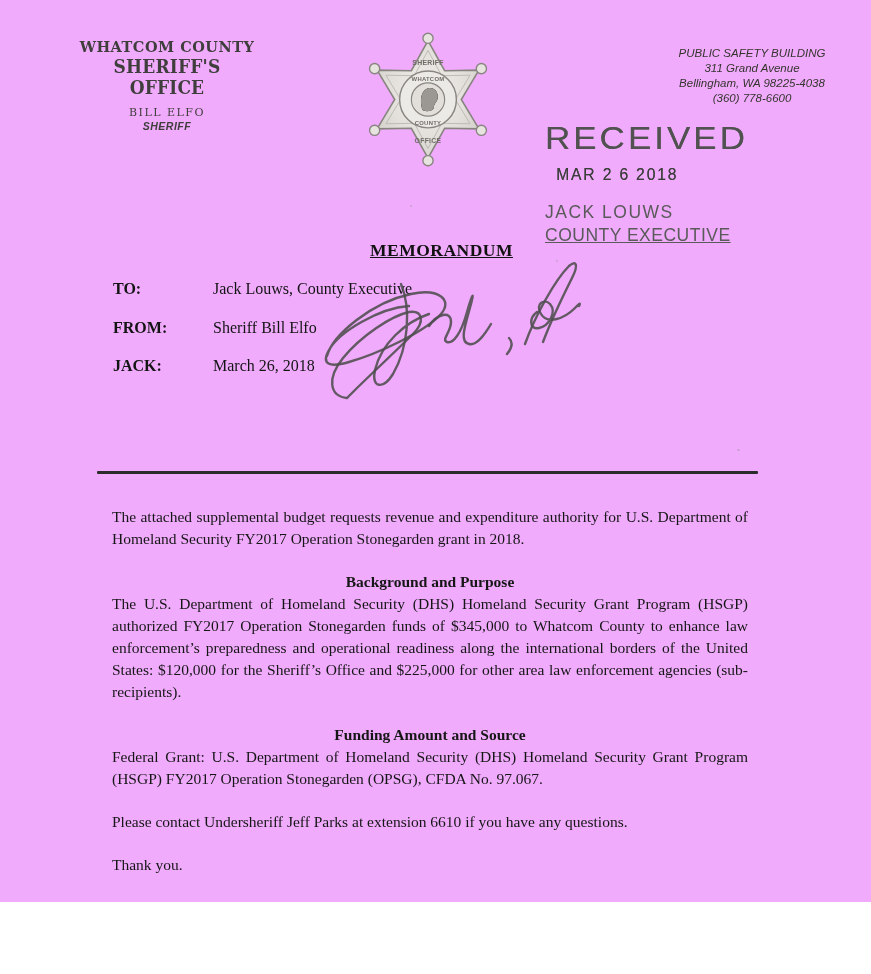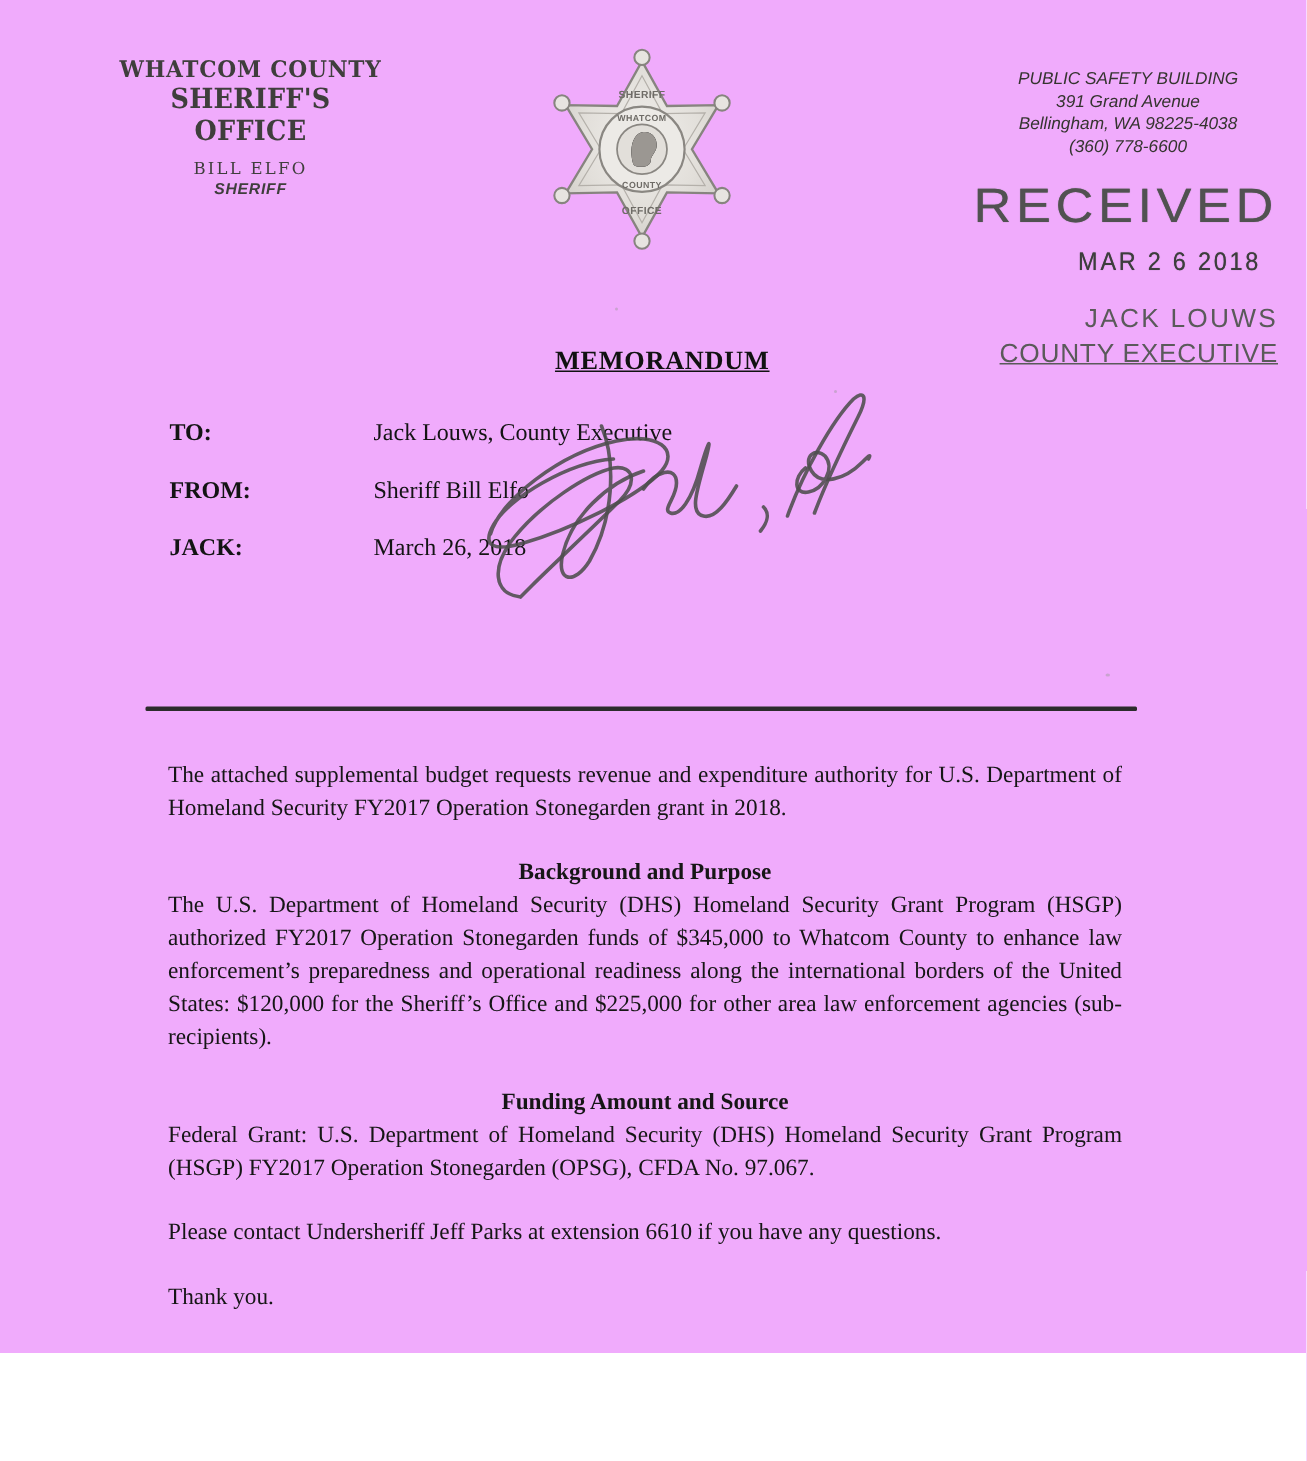--- a/index.html
+++ b/index.html
@@ -57,22 +57,22 @@
     font-family: "Liberation Sans", sans-serif;
     font-style: italic;
     font-size: 11.5px;
     line-height: 15px;
     color: #35342f;
   }
 
   
   .stamp {
     position: absolute;
-    left: 572px; top: 118px; width: 280px;
-    text-align: right;
+    left: 545px; top: 118px; width: 280px;
+    text-align: left;
     font-family: "Liberation Sans", sans-serif;
     color: #4c4c4c;
   }
   .stamp .received {
     font-size: 35px; font-weight: 500; letter-spacing: 3px;
     color: #515151;
     transform: scaleY(0.92);
     text-shadow: 0 0 0.6px #6a6a6a;
   }
   .stamp .stamp-date {
@@ -90,34 +90,34 @@
   .stamp .recipient-title {
     margin-top: 2px;
     font-size: 17.5px; letter-spacing: 0.5px; font-weight: 500;
     color: #5a5a5a;
     text-decoration: underline;
   }
 
   
   .memo-title-wrap {
     position: absolute;
-    left: 0; top: 230px; width: 855px;
+    left: 0; top: 240px; width: 855px;
     text-align: center;
     padding-left: 28px;
   }
   .memo-title {
     font-size: 17.5px; font-weight: bold;
     letter-spacing: 0.5px;
     text-decoration: underline;
     color: #121212;
   }
 
   
   .fields { position: absolute; left: 113px; top: 278px; width: 480px; }
-  .field-row { display: flex; margin-bottom: 17.5px; gap: 36px; }
+  .field-row { display: flex; margin-bottom: 17.5px; }
   .field-label {
     width: 100px; flex: 0 0 100px;
     font-weight: bold; font-size: 16px; line-height: 21px;
     color: #141414;
   }
   .field-value { font-size: 16px; line-height: 21px; color: #141414; }
   .field-value .second-line { display: block; line-height: 22px; }
 
   
   .signature { position: absolute; left: 313px; top: 250px; width: 300px; height: 162px; }
@@ -196,21 +196,21 @@
 
       <text x="67" y="38" font-size="7" text-anchor="middle" letter-spacing="0.3">SHERIFF</text>
       <text x="67" y="54" font-size="6" text-anchor="middle" letter-spacing="0.3">WHATCOM</text>
       <text x="67" y="99.5" font-size="6" text-anchor="middle" letter-spacing="0.3">COUNTY</text>
       <text x="67" y="117" font-size="7" text-anchor="middle" letter-spacing="0.3">OFFICE</text>
     </svg>
   </div>
 
   <div class="lh-right">
     <div>PUBLIC SAFETY BUILDING</div>
-    <div>391 Grand Avenue</div>
+    <div>311 Grand Avenue</div>
     <div>Bellingham, WA 98225-4038</div>
     <div>(360) 778-6600</div>
   </div>
 
   <div class="stamp">
     <div class="received">RECEIVED</div>
     <div class="stamp-date">MAR 2 6 2018</div>
     <div class="recipient-name">JACK LOUWS</div>
     <div class="recipient-title">COUNTY EXECUTIVE</div>
   </div>

